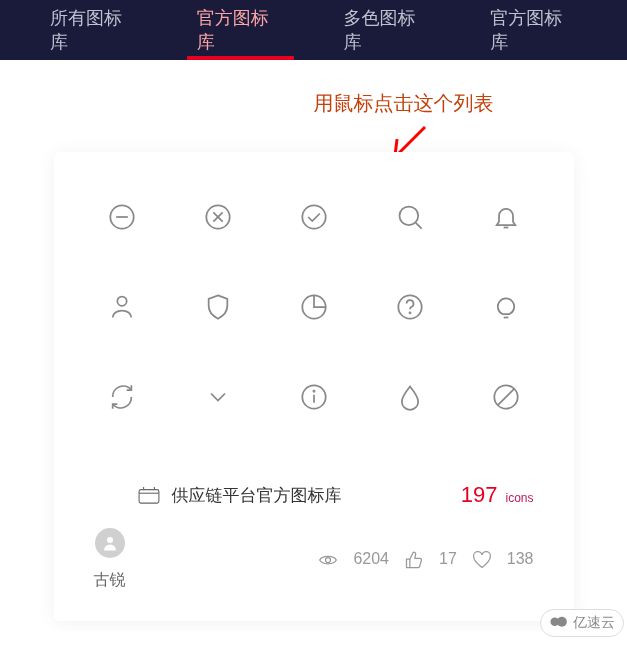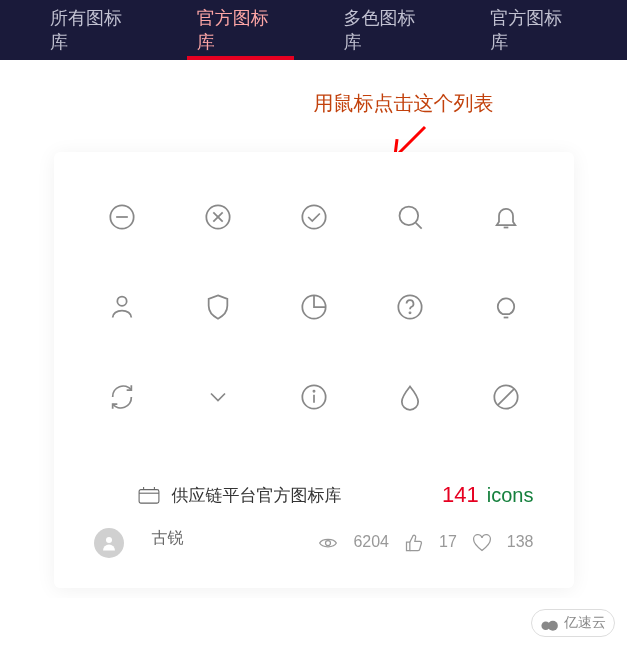--- a/index.html
+++ b/index.html
@@ -71,38 +71,38 @@
     align-items: center;
     justify-content: space-between;
     margin-bottom: 20px;
     padding-left: 44px;
   }
   .lib-name { display:flex; align-items:center; gap:12px; }
   .lib-name svg { width:22px; height:18px; stroke:#666; fill:none; stroke-width:1.2;}
   .lib-title { font-size: 17px; color: #333; }
   .count-wrap { display:flex; align-items:baseline; gap:8px; }
   .count { color: #e60021; font-size: 22px; font-weight: 500; }
-  .count-label { color: #15803d; font-size: 20px; }
+  .count-label { color: #be185d; font-size: 12px; }
 
   .meta-row2 {
     display: flex;
     align-items: center;
     justify-content: space-between;
   }
-  .author { display:flex; gap:28px; }
+  .author { display:flex; align-items:center; gap:12px;flex-direction:column; }
   .avatar { width:30px; height:30px; border-radius:50%; background:#d0d0d0; display:flex; align-items:center; justify-content:center;}
   .avatar svg { width:18px; height:18px; fill:#fff;}
   .author-name { color:#666; font-size:16px; }
   .stats { display:flex; align-items:flex-start; gap:14px; color:#999; font-size:16px;}
   .stats svg { width:22px; height:20px; stroke:#999; fill:none; stroke-width:1.5;}
 
   .watermark {
     position: fixed;
-    right: 12px; bottom: 10px;
-    display:flex; align-items:flex-end; gap:4px;
+    right: 3px; bottom: 10px;
+    display:flex; align-items:flex-start; gap:4px;
     color:#888; font-size:14px;
     background: rgba(255,255,255,0.9);
     padding: 4px 8px;
     border-radius: 14px;
     border: 1px solid #ddd;
   }
   .watermark svg { width:20px; height:14px; fill:#888;}
 </style>
 </head>
 <body>
@@ -220,21 +220,21 @@
     <div class="lib-name">
       <svg viewBox="0 0 24 20">
           <rect x="1" y="4" width="22" height="15" rx="2"></rect>
           <line x1="1" y1="8" x2="23" y2="8"></line>
           <line x1="6" y1="1" x2="6" y2="4"></line>
           <line x1="18" y1="1" x2="18" y2="4"></line>
         </svg>
       <span class="lib-title">供应链平台官方图标库</span>
     </div>
     <div class="count-wrap">
-      <span class="count">141</span>
+      <span class="count">197</span>
       <span class="count-label">icons</span>
     </div>
   </div>
 
   <div class="meta-row2">
     <div class="author">
       <div class="avatar">
         <svg viewBox="0 0 24 24">
             <circle cx="12" cy="8" r="4"></circle>
             <path d="M4 22 a8 8 0 0 1 16 0 Z"></path>

